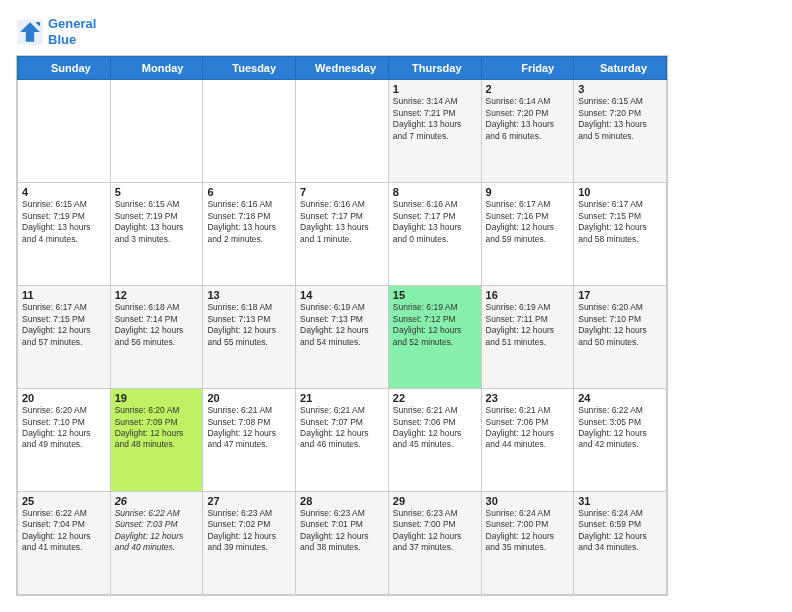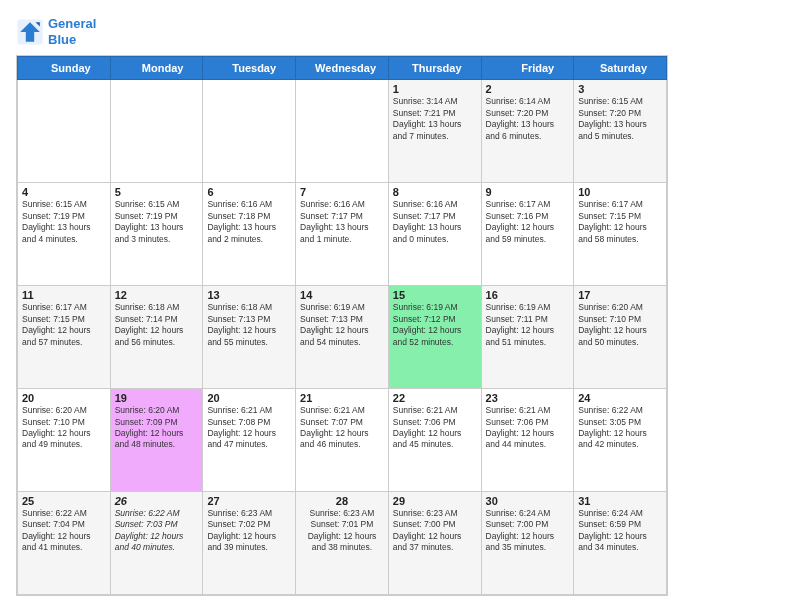--- a/index.html
+++ b/index.html
@@ -271,21 +271,21 @@
             </td>
           </tr>
           <tr>
             <td style="background: rgb(255, 255, 255);">
               <span class="day-num">20</span>
               <div class="day-info">Sunrise: 6:20 AM
 Sunset: 7:10 PM
 Daylight: 12 hours
 and 49 minutes.</div>
             </td>
-            <td style="background: #f0abfc;">
+            <td style="background: #bef264;">
               <span class="day-num">19</span>
               <div class="day-info">Sunrise: 6:20 AM
 Sunset: 7:09 PM
 Daylight: 12 hours
 and 48 minutes.</div>
             </td>
             <td style="background: rgb(255, 255, 255);">
               <span class="day-num">20</span>
               <div class="day-info">Sunrise: 6:21 AM
 Sunset: 7:08 PM
@@ -336,21 +336,21 @@
 Daylight: 12 hours
 and 40 minutes.</div>
             </td>
             <td style="background: rgb(245, 245, 245);">
               <span class="day-num">27</span>
               <div class="day-info">Sunrise: 6:23 AM
 Sunset: 7:02 PM
 Daylight: 12 hours
 and 39 minutes.</div>
             </td>
-            <td style="background: rgb(245, 245, 245); text-align: center;">
+            <td style="background: rgb(245, 245, 245);">
               <span class="day-num">28</span>
               <div class="day-info">Sunrise: 6:23 AM
 Sunset: 7:01 PM
 Daylight: 12 hours
 and 38 minutes.</div>
             </td>
             <td style="background: rgb(245, 245, 245);">
               <span class="day-num">29</span>
               <div class="day-info">Sunrise: 6:23 AM
 Sunset: 7:00 PM

